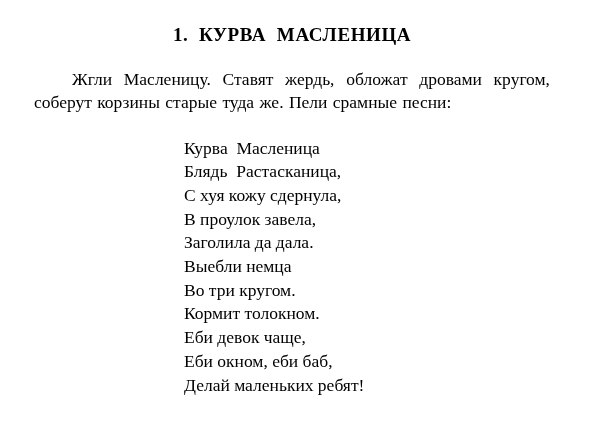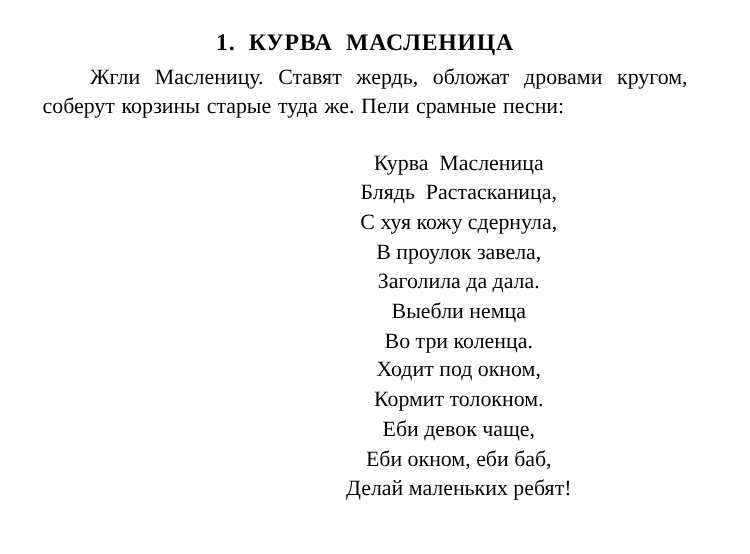--- a/index.html
+++ b/index.html
@@ -23,55 +23,53 @@
   }
   .doc-title {
     text-align: center;
     font-weight: bold;
     font-size: 19px;
     letter-spacing: 0.6px;
     margin: 6px 0 0 0;
     white-space: pre;
   }
   .intro {
-    margin-top: 4px;
+    margin-top: 22px;
     font-size: 17.5px;
     line-height: 1.33;
     text-align: justify;
     text-indent: 38px;
     word-spacing: 1px;
   }
   .verse {
     margin-top: 22px;
     padding-left: 150px;
     font-size: 17.5px;
     line-height: 1.355;
   }
   .verse-line {
     white-space: pre;
-    text-align: center;
   }
 </style>
 </head>
 <body>
 
 <div class="page">
 
   <h1 class="doc-title">1.  КУРВА  МАСЛЕНИЦА</h1>
 
   <p class="intro">Жгли Масленицу. Ставят жердь, обложат дровами кругом, соберут корзины старые туда же. Пели срамные песни:</p>
 
   <div class="verse">
     <div class="verse-line">Курва  Масленица</div>
     <div class="verse-line">Блядь  Растасканица,</div>
     <div class="verse-line">С хуя кожу сдернула,</div>
     <div class="verse-line">В проулок завела,</div>
     <div class="verse-line">Заголила да дала.</div>
     <div class="verse-line">Выебли немца</div>
-    <div class="verse-line">Во три коленца.</div>
-    <div class="verse-line">Ходит под окном,</div>
+    <div class="verse-line">Во три кругом.</div>
     <div class="verse-line">Кормит толокном.</div>
     <div class="verse-line">Еби девок чаще,</div>
     <div class="verse-line">Еби окном, еби баб,</div>
     <div class="verse-line">Делай маленьких ребят!</div>
   </div>
 
 </div>
 
 </body></html>

